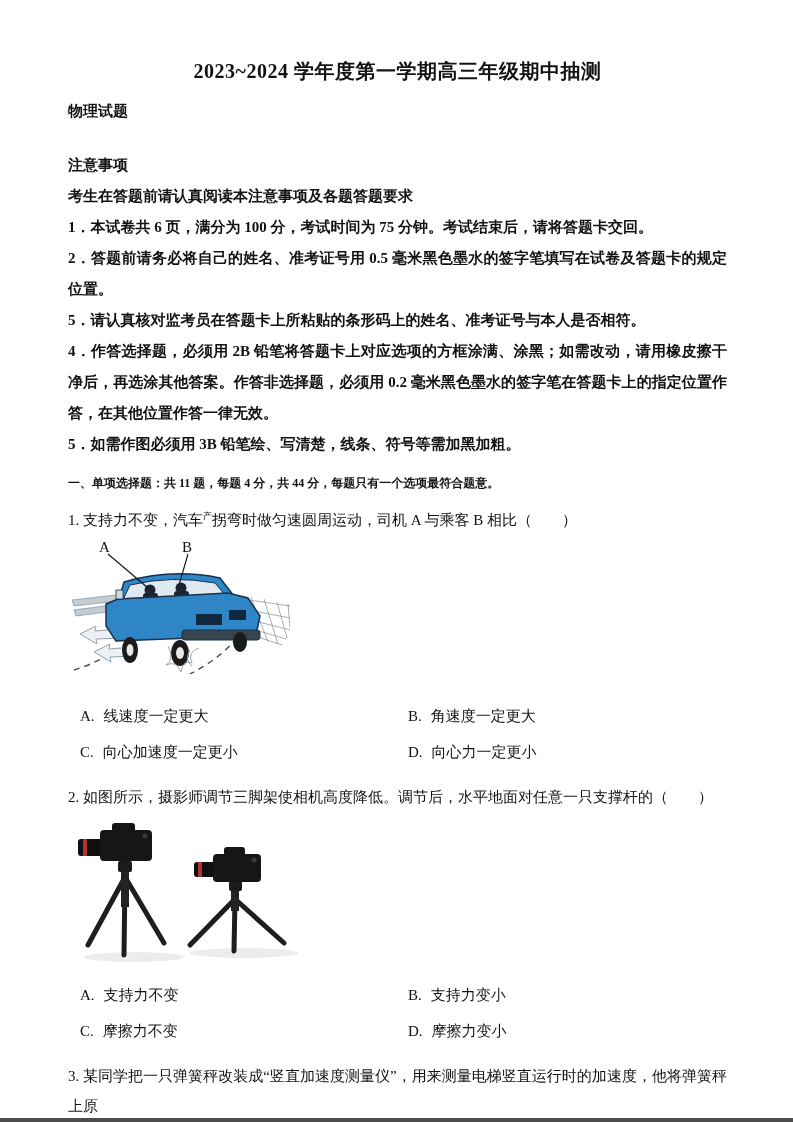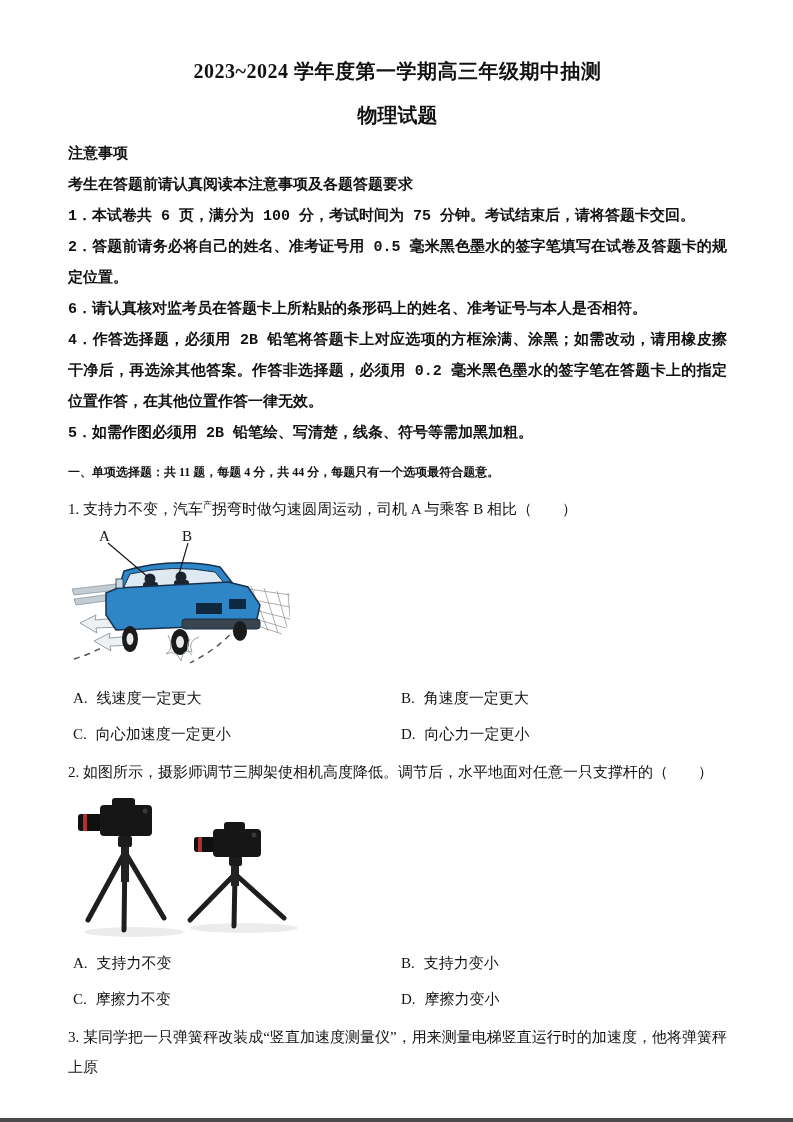--- a/index.html
+++ b/index.html
@@ -13,24 +13,24 @@
   }
   .content{position:absolute;left:68px;top:0;width:659px;}
   .title{
     margin:58px 0 0 0;
     text-align:center;
     font-size:20px;font-weight:700;
     letter-spacing:.5px;
   }
   .subtitle{
     margin:17px 0 0 0;
-    text-align:center;
-    font-size:20px;font-weight:700;
-  }
-  .notice{margin-top:10px;font-family:Liberation Mono, monospace;}
+    text-align:left;
+    font-size:15px;font-weight:700;
+  }
+  .notice{margin-top:29px;}
   .notice p{
     margin:0;
     font-size:15px;font-weight:700;
     line-height:31px;
     text-align:justify;
   }
   .section-heading{
     margin:8px 0 0 0;
     font-size:12px;font-weight:700;
     line-height:31px;
@@ -41,21 +41,21 @@
     line-height:30px;
     text-align:justify;
   }
   .qtext .sup-mark{font-size:9px;vertical-align:super;letter-spacing:0;}
   .figure{margin:3px 0 0 4px;}
   .figure svg{display:block;}
   .opts{
     display:grid;
     grid-template-columns:328px auto;
     font-size:15px;line-height:36px;
-    margin:5px;
+    margin:12px;
   }
   .opt .lab{margin-right:9px;}
   .bottom-rule{
     position:absolute;left:0;bottom:0;
     width:100%;height:4px;
   }
 </style>
 </head>
 <body>
 
@@ -63,23 +63,23 @@
   <div class="content">
 
     <h1 class="title">2023~2024 学年度第一学期高三年级期中抽测</h1>
     <h2 class="subtitle">物理试题</h2>
 
     <div class="notice">
       <p>注意事项</p>
       <p>考生在答题前请认真阅读本注意事项及各题答题要求</p>
       <p>1．本试卷共 6 页，满分为 100 分，考试时间为 75 分钟。考试结束后，请将答题卡交回。</p>
       <p>2．答题前请务必将自己的姓名、准考证号用 0.5 毫米黑色墨水的签字笔填写在试卷及答题卡的规定位置。</p>
-      <p>6．请认真核对监考员在答题卡上所粘贴的条形码上的姓名、准考证号与本人是否相符。</p>
+      <p>5．请认真核对监考员在答题卡上所粘贴的条形码上的姓名、准考证号与本人是否相符。</p>
       <p>4．作答选择题，必须用 2B 铅笔将答题卡上对应选项的方框涂满、涂黑；如需改动，请用橡皮擦干净后，再选涂其他答案。作答非选择题，必须用 0.2 毫米黑色墨水的签字笔在答题卡上的指定位置作答，在其他位置作答一律无效。</p>
-      <p>5．如需作图必须用 2B 铅笔绘、写清楚，线条、符号等需加黑加粗。</p>
+      <p>5．如需作图必须用 3B 铅笔绘、写清楚，线条、符号等需加黑加粗。</p>
     </div>
 
     <p class="section-heading">一、单项选择题：共 11 题，每题 4 分，共 44 分，每题只有一个选项最符合题意。</p>
 
     <p class="qtext"><span>1.</span>&nbsp;<span>支持力不变，汽车</span><span class="sup-mark">产</span><span>拐弯时做匀速圆周运动，司机 A 与乘客 B 相比（　　）</span></p>
 
     <div class="figure">
       <svg width="218" height="148" viewBox="0 0 218 148">
 
         <g stroke="#8d8d8d" stroke-width="0.7" fill="none">

